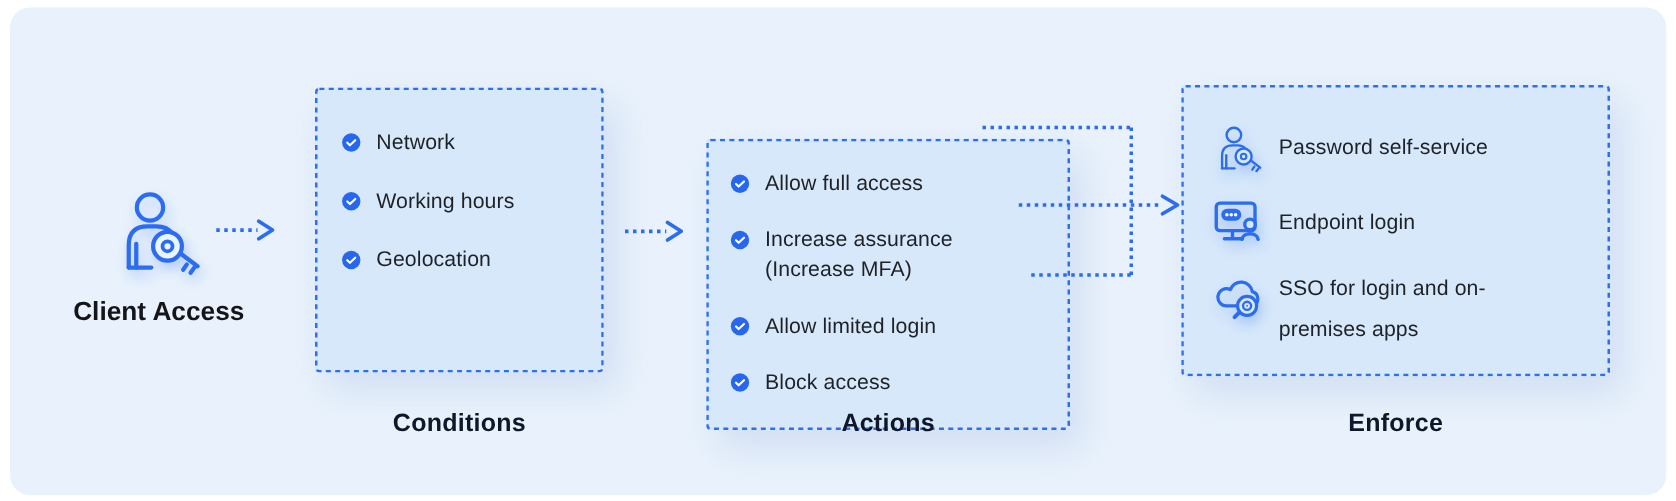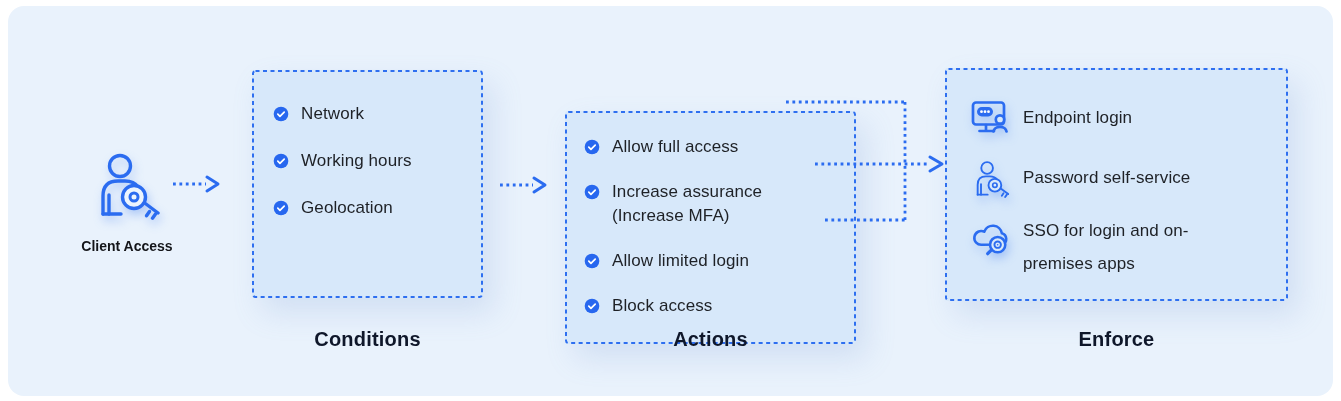--- a/index.html
+++ b/index.html
@@ -38,21 +38,21 @@
   .box-features ul{padding:30px 0 0 26px;display:flex;flex-direction:column;gap:20px;}
   .frow{display:flex;align-items:center;}
   .frow .ficon{flex:0 0 40px;width:40px;height:40px;margin-right:12px;}
   .frow.two-line{align-items:flex-start;}
   .frow.two-line .item-text{line-height:33px;max-width:212px;margin-top:-4px;}
   .box-features{--lens-fill:#d7e8fa;}
   
   .client-icon{position:absolute;left:86px;top:142px;}
   .client-label{
     position:absolute;left:24px;top:232px;width:190px;text-align:center;
-    font-size:14px;font-weight:700;color:#141519;
+    font-size:21px;font-weight:700;color:#141519;
   }
   .icon-glow{filter:drop-shadow(2px 5px 5px rgba(43,108,240,.30));}
   .panel{--lens-fill:#ecf4fd;}
   
   .conn{position:absolute;}
   svg{display:block;}
 </style>
 </head>
 <body>
 
@@ -188,30 +188,30 @@
       </g>
       <path d="M152 63 L164 70 L152 77" fill="none" stroke="#2b6cf0" stroke-width="3" stroke-linecap="round" stroke-linejoin="round"></path>
     </svg>
 
     <section class="box box-features">
       <svg class="border-svg" width="343" height="233">
         <rect x="1" y="1" width="341" height="231" rx="2.5" fill="none" stroke="#2e6ff0" stroke-width="2" stroke-dasharray="4 3.5"></rect>
       </svg>
       <ul>
         <li class="frow">
+          <svg class="ficon icon-glow" viewBox="0 0 66 72">
+              <use href="#sym-user-key"></use>
+            </svg>
+          <span class="item-text">Password self-service</span>
+        </li>
+        <li class="frow">
           <svg class="ficon icon-glow" viewBox="0 0 40 38">
               <use href="#sym-endpoint"></use>
             </svg>
           <span class="item-text">Endpoint login</span>
-        </li>
-        <li class="frow">
-          <svg class="ficon icon-glow" viewBox="0 0 66 72">
-              <use href="#sym-user-key"></use>
-            </svg>
-          <span class="item-text">Password self-service</span>
         </li>
         <li class="frow two-line">
           <svg class="ficon icon-glow" viewBox="0 0 42 40">
               <use href="#sym-cloud-sso"></use>
             </svg>
           <span class="item-text">SSO for login and on-premises apps</span>
         </li>
       </ul>
     </section>
     <div class="heading" style="left:937px;top:322px;width:343px">Enforce</div>

